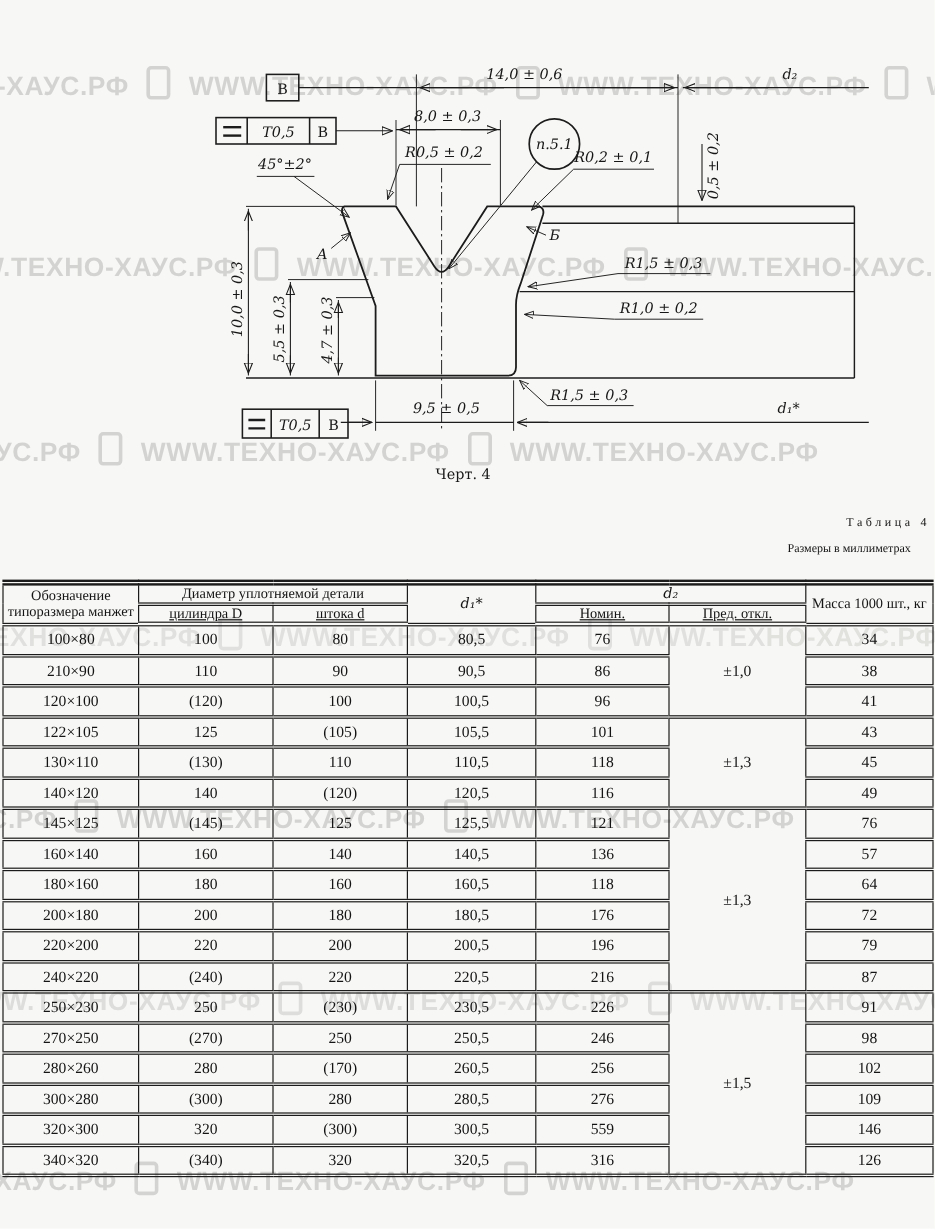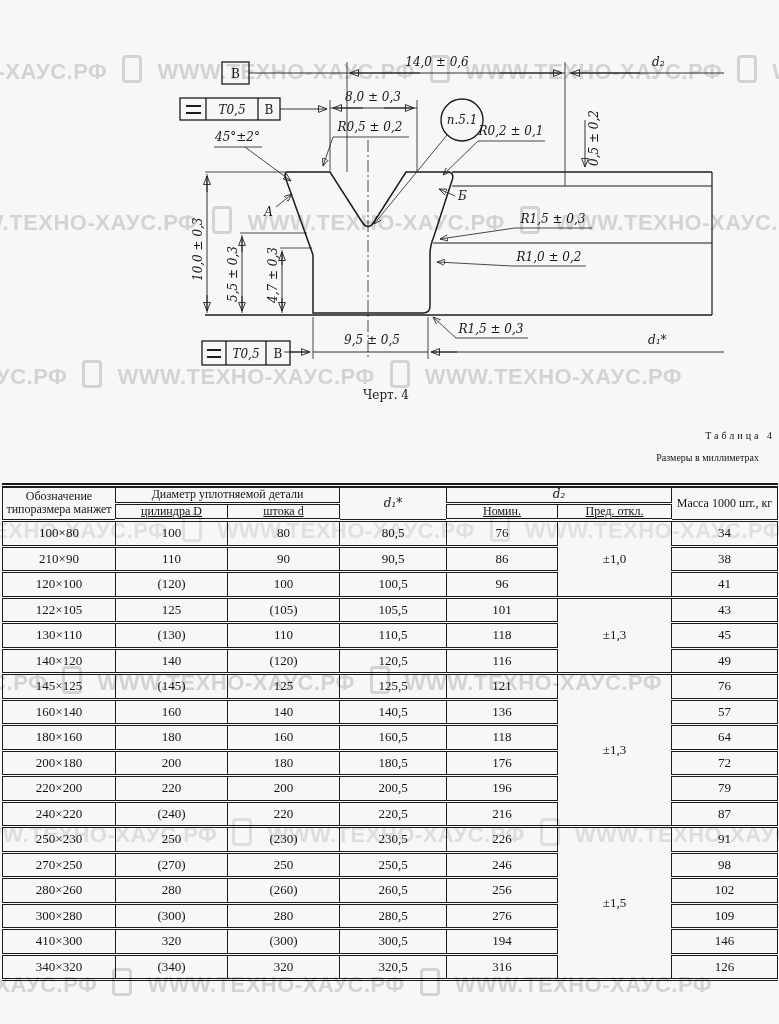--- a/index.html
+++ b/index.html
@@ -346,39 +346,39 @@
         <td>270×250</td>
         <td>(270)</td>
         <td>250</td>
         <td>250,5</td>
         <td>246</td>
         <td>98</td>
       </tr>
       <tr>
         <td>280×260</td>
         <td>280</td>
-        <td>(260)</td>
+        <td>(170)</td>
         <td>260,5</td>
         <td>256</td>
         <td>102</td>
       </tr>
       <tr>
         <td>300×280</td>
         <td>(300)</td>
         <td>280</td>
         <td>280,5</td>
         <td>276</td>
         <td>109</td>
       </tr>
       <tr>
-        <td>410×300</td>
+        <td>320×300</td>
         <td>320</td>
         <td>(300)</td>
         <td>300,5</td>
-        <td>194</td>
+        <td>559</td>
         <td>146</td>
       </tr>
       <tr>
         <td>340×320</td>
         <td>(340)</td>
         <td>320</td>
         <td>320,5</td>
         <td>316</td>
         <td>126</td>
       </tr>

